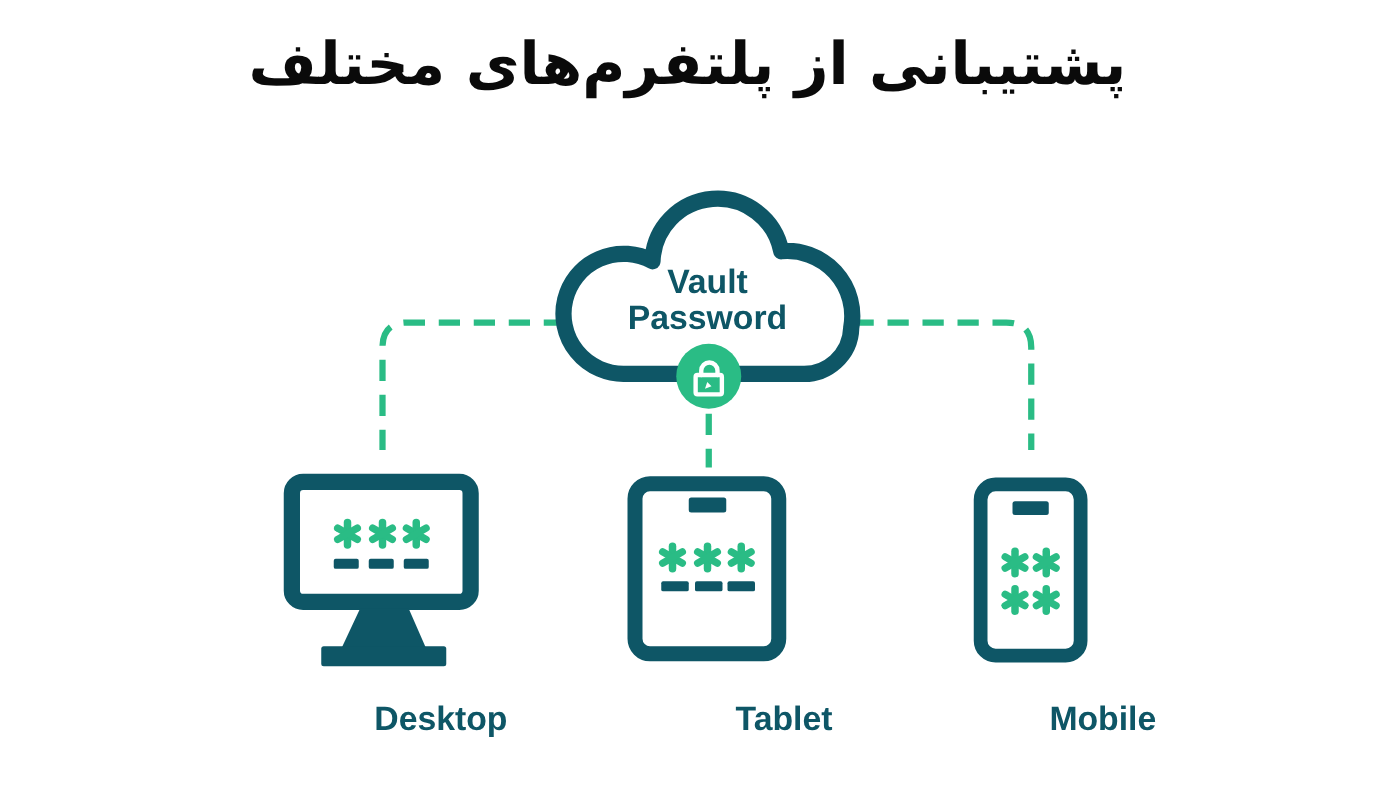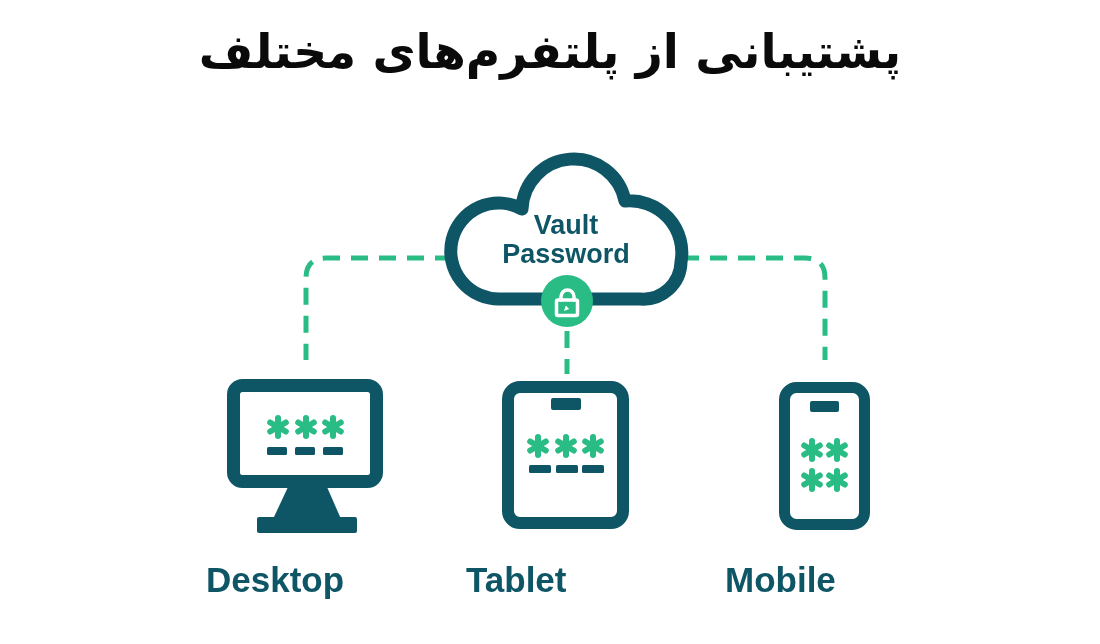--- a/index.html
+++ b/index.html
@@ -37,22 +37,22 @@
   .lock-stroke{fill:none;stroke:#ffffff;stroke-width:3.5;stroke-linecap:round;stroke-linejoin:round;}
   .lock-keyhole{fill:#ffffff;}
   .cloud-label{
     position:absolute;left:466px;top:211px;width:200px;
     text-align:center;
     font-weight:700;font-size:27px;line-height:29px;
     color:var(--teal);
   }
   .device-label{
     position:absolute;top:560px;width:200px;
-    text-align:left;
-    font-weight:700;font-size:35px;
+    text-align:right;
+    font-weight:700;font-size:27px;
     color:var(--teal);
   }
   .device-label.desktop{left:206px;}
   .device-label.tablet{left:466px;}
   .device-label.mobile{left:725px;}
 </style>
 </head>
 <body>
 
 <div class="stage">

